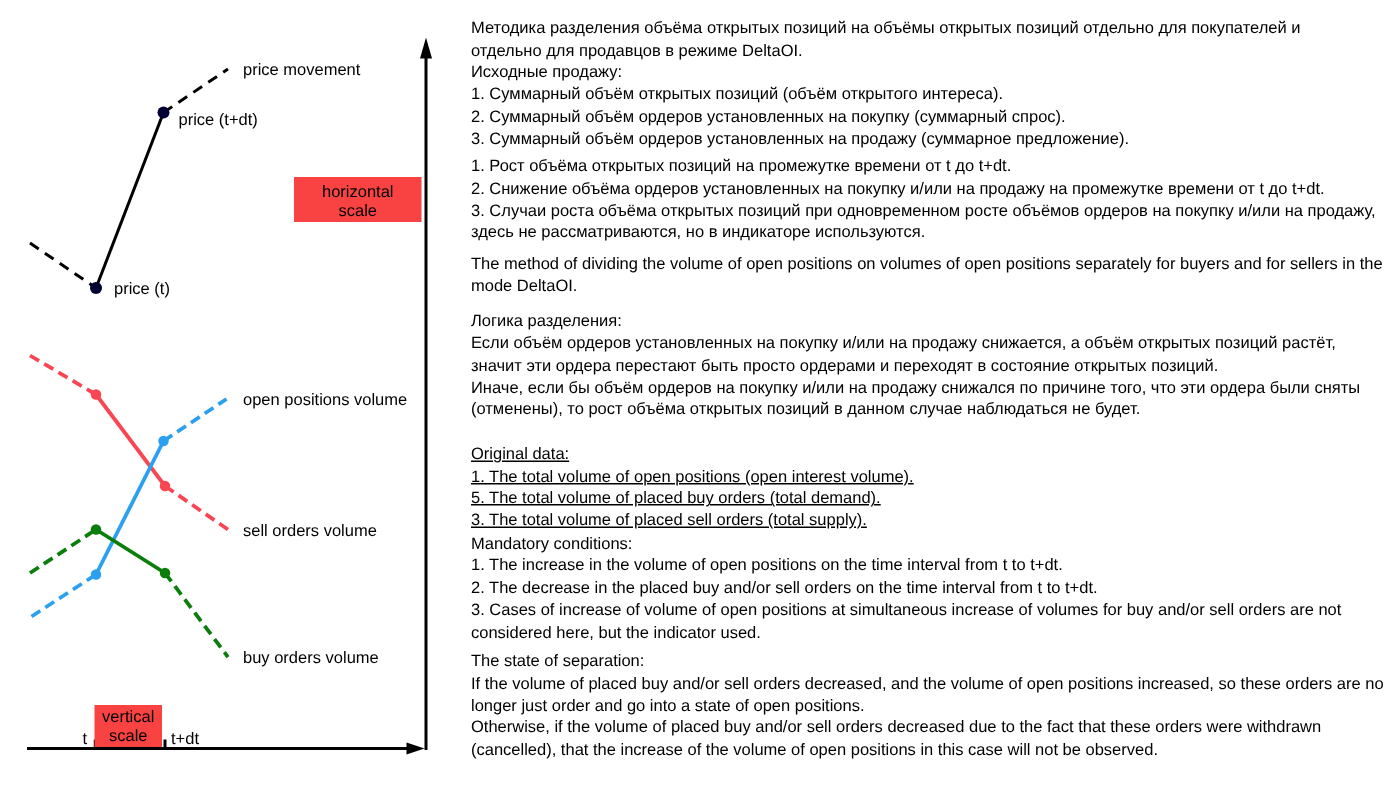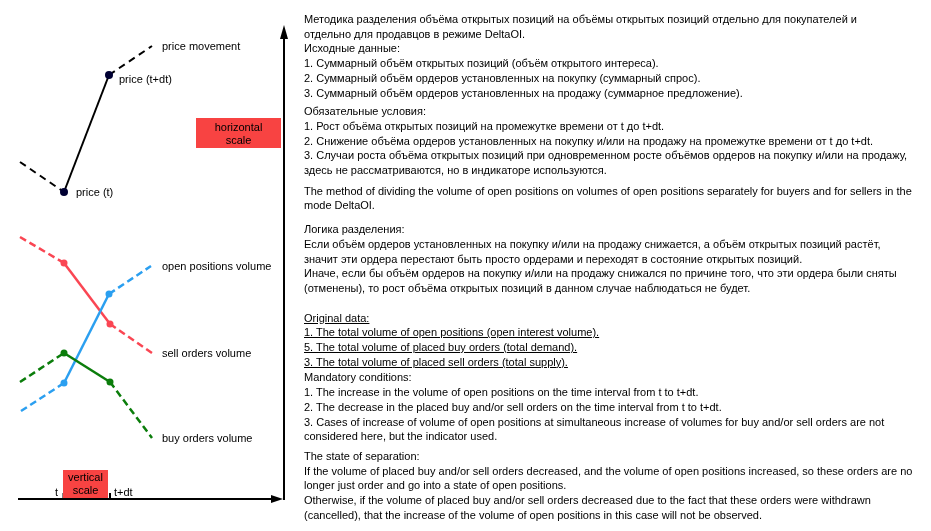--- a/index.html
+++ b/index.html
@@ -7,21 +7,21 @@
     width:931px;height:531px;background:#ffffff;position:relative;overflow:hidden;
     font-family:"Liberation Sans",sans-serif;color:#000;
   }
   .chart-svg{position:absolute;left:0;top:0;}
   .chart-svg .axis{stroke:#000;stroke-width:2;}
   .chart-svg text{fill:#000;font-size:11px;font-family:"Liberation Sans",sans-serif;}
   .text-col{
     position:absolute;left:304px;top:12px;width:627px;
     font-size:11px;line-height:14.7px;
   }
-  .text-col .block div{white-space:pre-line;}
+  .text-col .block div{white-space:pre-line;margin-left:10px;}
   .mb0{margin-bottom:0;}
   .mb1{margin-bottom:1px;text-decoration:underline;}
   .mb4{margin-bottom:4px;}
   .mb5{margin-bottom:5px;}
   .mb6{margin-bottom:6px;}
   .mb9{margin-bottom:9px;}
   .mb15{margin-bottom:15px;}
 </style>
 </head>
 <body>
@@ -80,28 +80,27 @@
 </svg>
 
 <div class="text-col">
 
   <div class="block mb0">
     <div>Методика разделения объёма открытых позиций на объёмы открытых позиций отдельно для покупателей и
 отдельно для продавцов в режиме DeltaOI.</div>
   </div>
 
   <div class="block mb4">
-    <div>Исходные данные:</div>
+    <div>Исходные продажу:</div>
     <div>1. Суммарный объём открытых позиций (объём открытого интереса).
 2. Суммарный объём ордеров установленных на покупку (суммарный спрос).
 3. Суммарный объём ордеров установленных на продажу (суммарное предложение).</div>
   </div>
 
   <div class="block mb6">
-    <div>Обязательные условия:</div>
     <div>1. Рост объёма открытых позиций на промежутке времени от t до t+dt.
 2. Снижение объёма ордеров установленных на покупку и/или на продажу на промежутке времени от t до t+dt.
 3. Случаи роста объёма открытых позиций при одновременном росте объёмов ордеров на покупку и/или на продажу,
 здесь не рассматриваются, но в индикаторе используются.</div>
   </div>
 
   <div class="block mb9">
     <div>The method of dividing the volume of open positions on volumes of open positions separately for buyers and for sellers in the
 mode DeltaOI.</div>
   </div>

